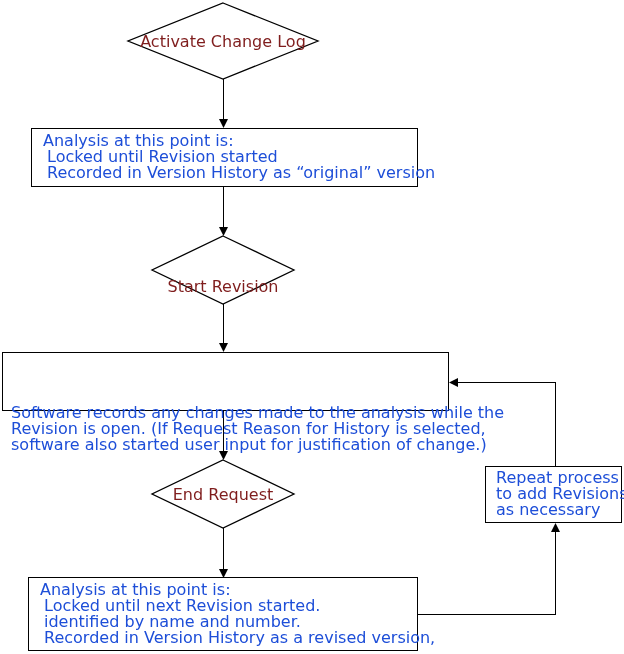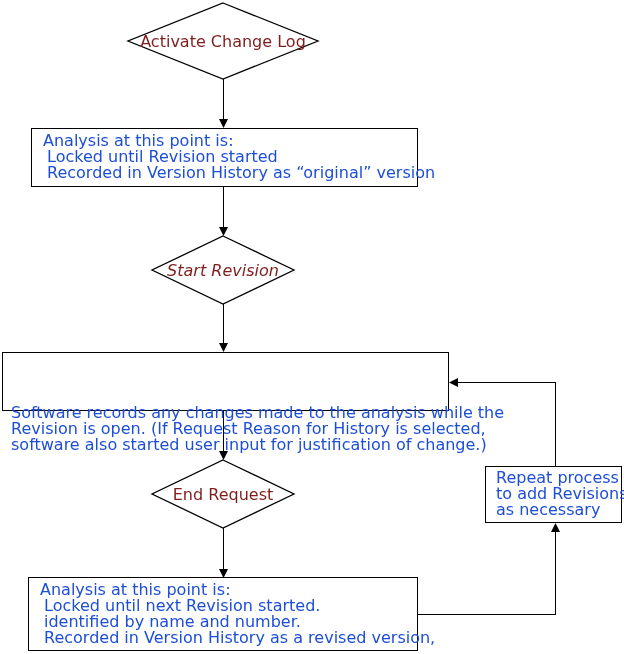--- a/index.html
+++ b/index.html
@@ -68,21 +68,21 @@
 
     <line x1="555.5" y1="466.5" x2="555.5" y2="382.5" stroke="#000000" stroke-width="1" shape-rendering="crispEdges"></line>
     <line x1="555.5" y1="382.5" x2="458" y2="382.5" stroke="#000000" stroke-width="1" shape-rendering="crispEdges"></line>
     <polygon points="458,378 458,387 449,382.5" fill="#000000"></polygon>
   </svg>
 
   <div class="diamond-label" style="left:128px; top:3px; width:190px; height:76px;">
     <span>Activate Change Log</span>
   </div>
 
-  <div class="diamond-label" style="left:152px; top:236px; width:142px; height:68px;font-style:italic;">
+  <div class="diamond-label" style="left:152px; top:252px; width:142px; height:68px;">
     <span>Start Revision</span>
   </div>
 
   <div class="diamond-label" style="left:152px; top:460px; width:142px; height:68px;">
     <span>End Request</span>
   </div>
 
   <div class="node-text" style="left:43px; top:133px;">
     <div>Analysis at this point is:</div>
     <div class="indent">Locked until Revision started</div>

